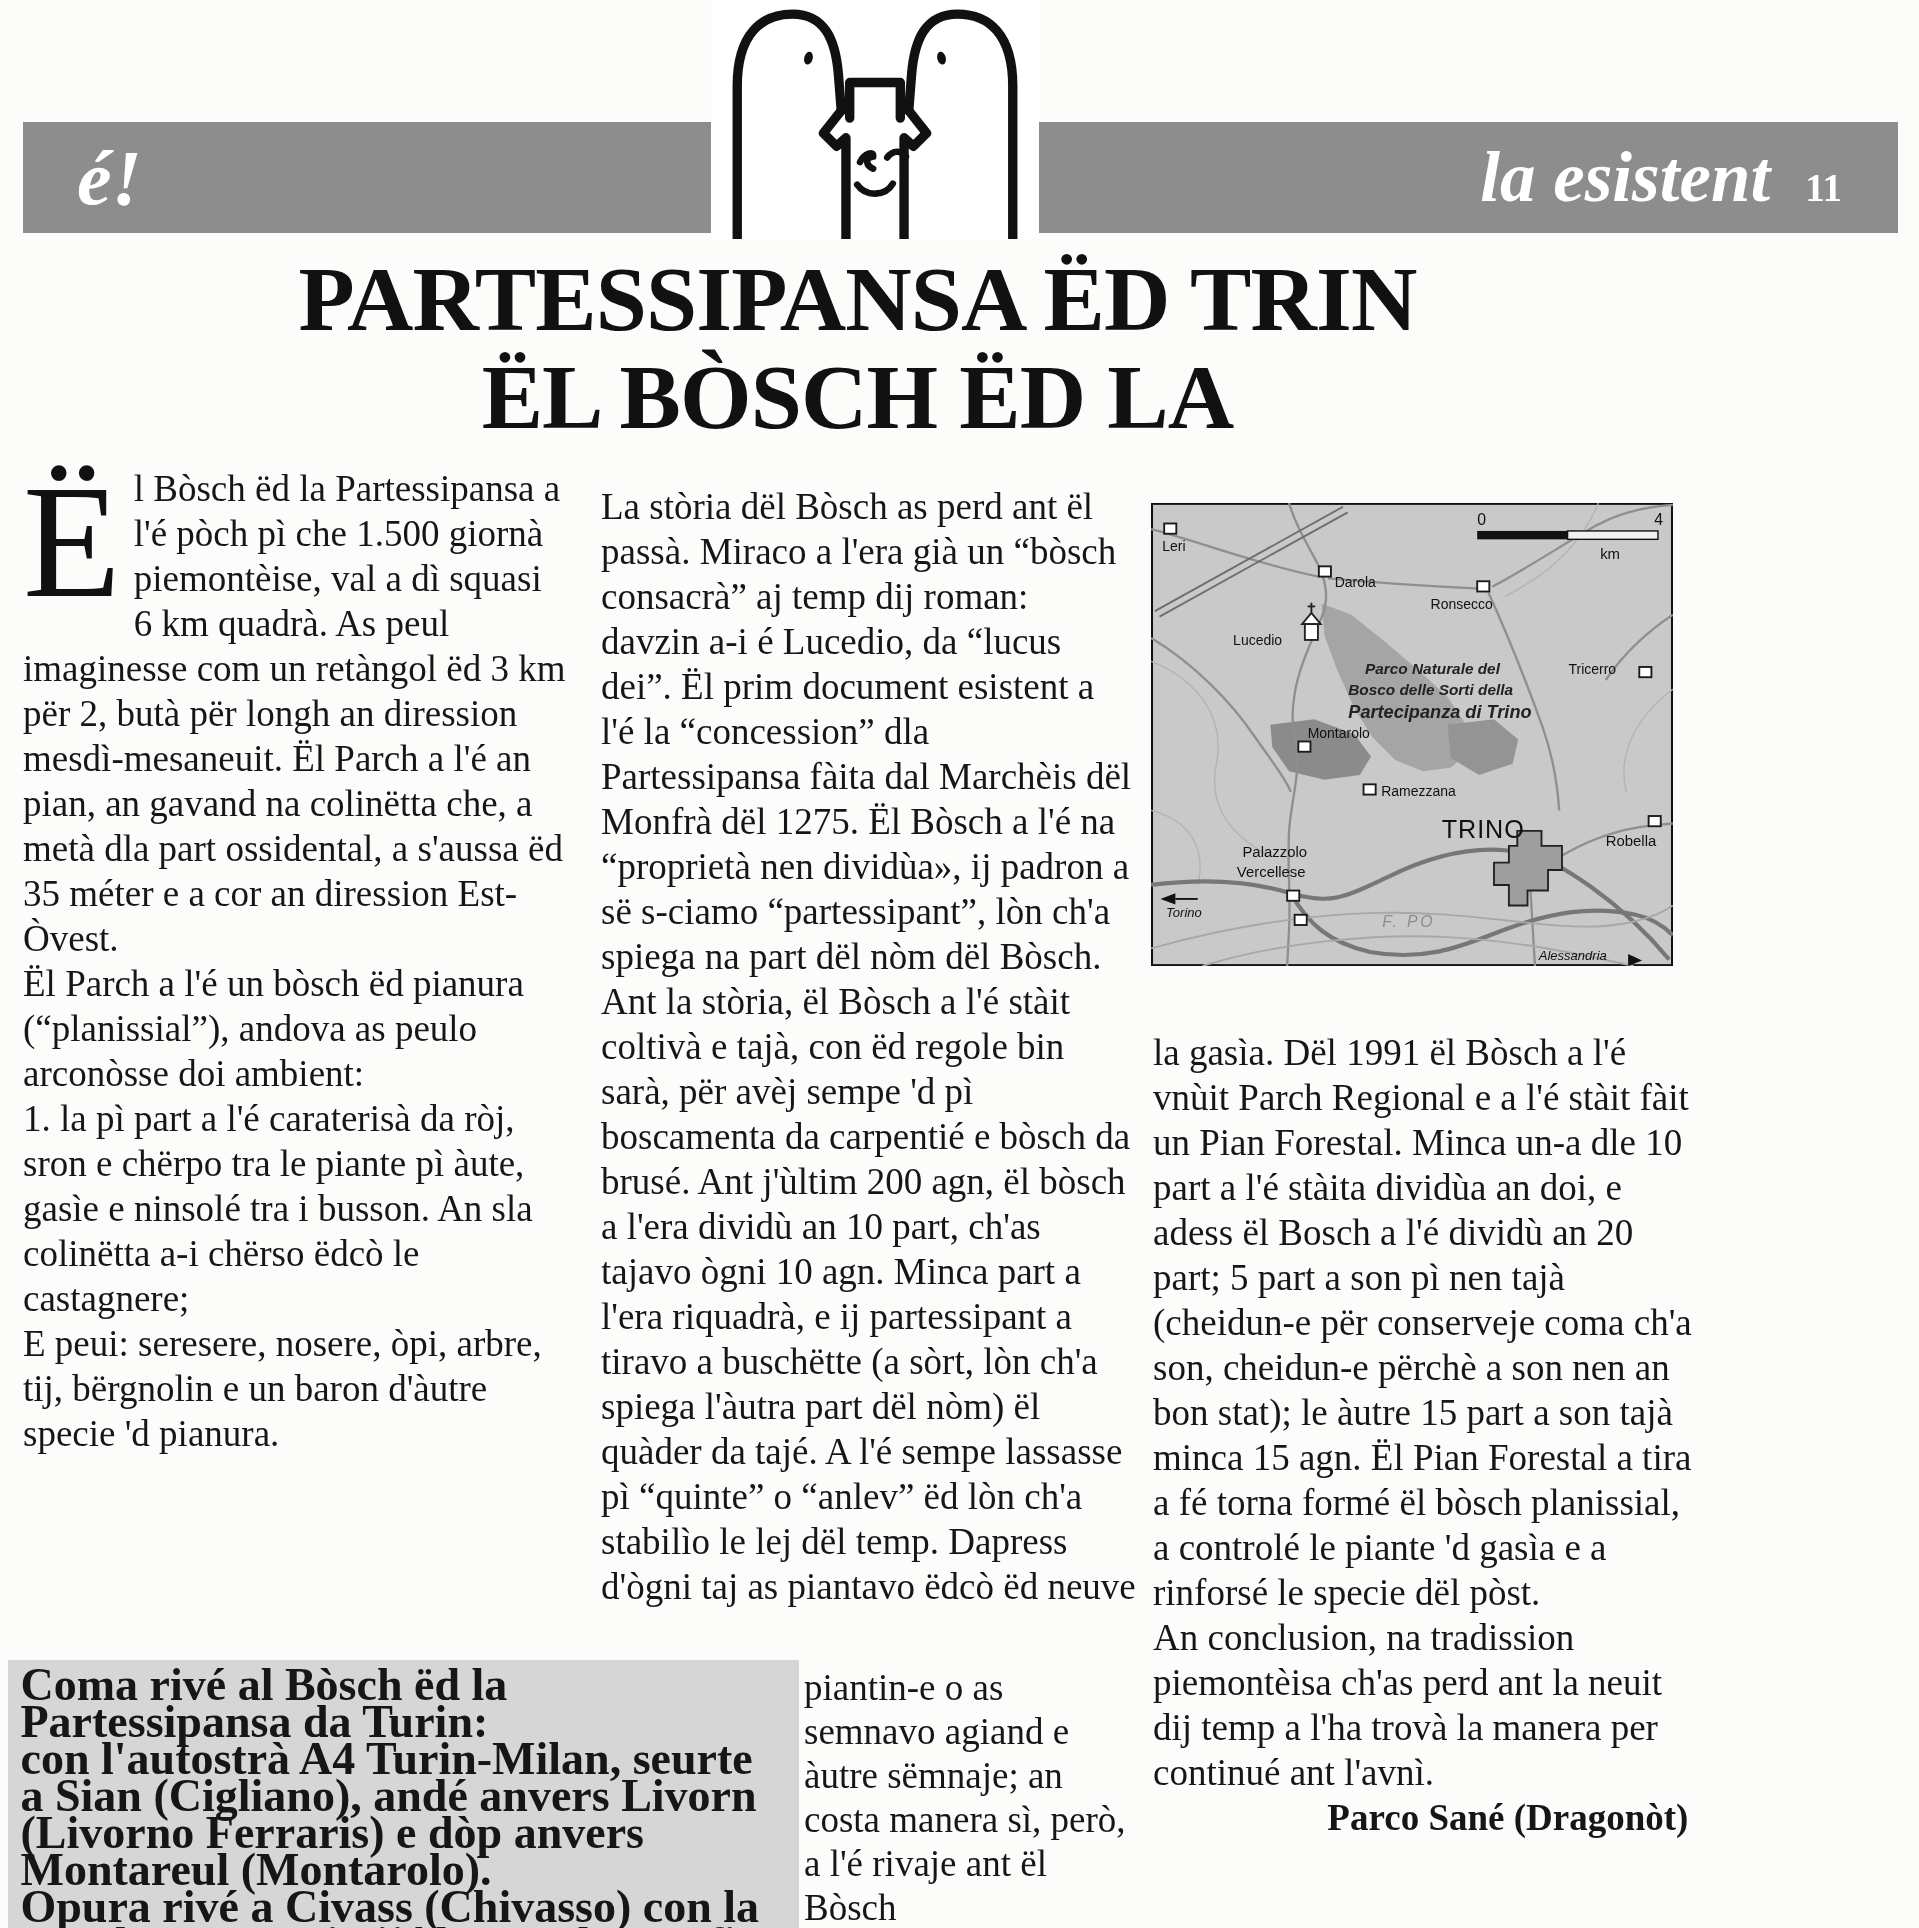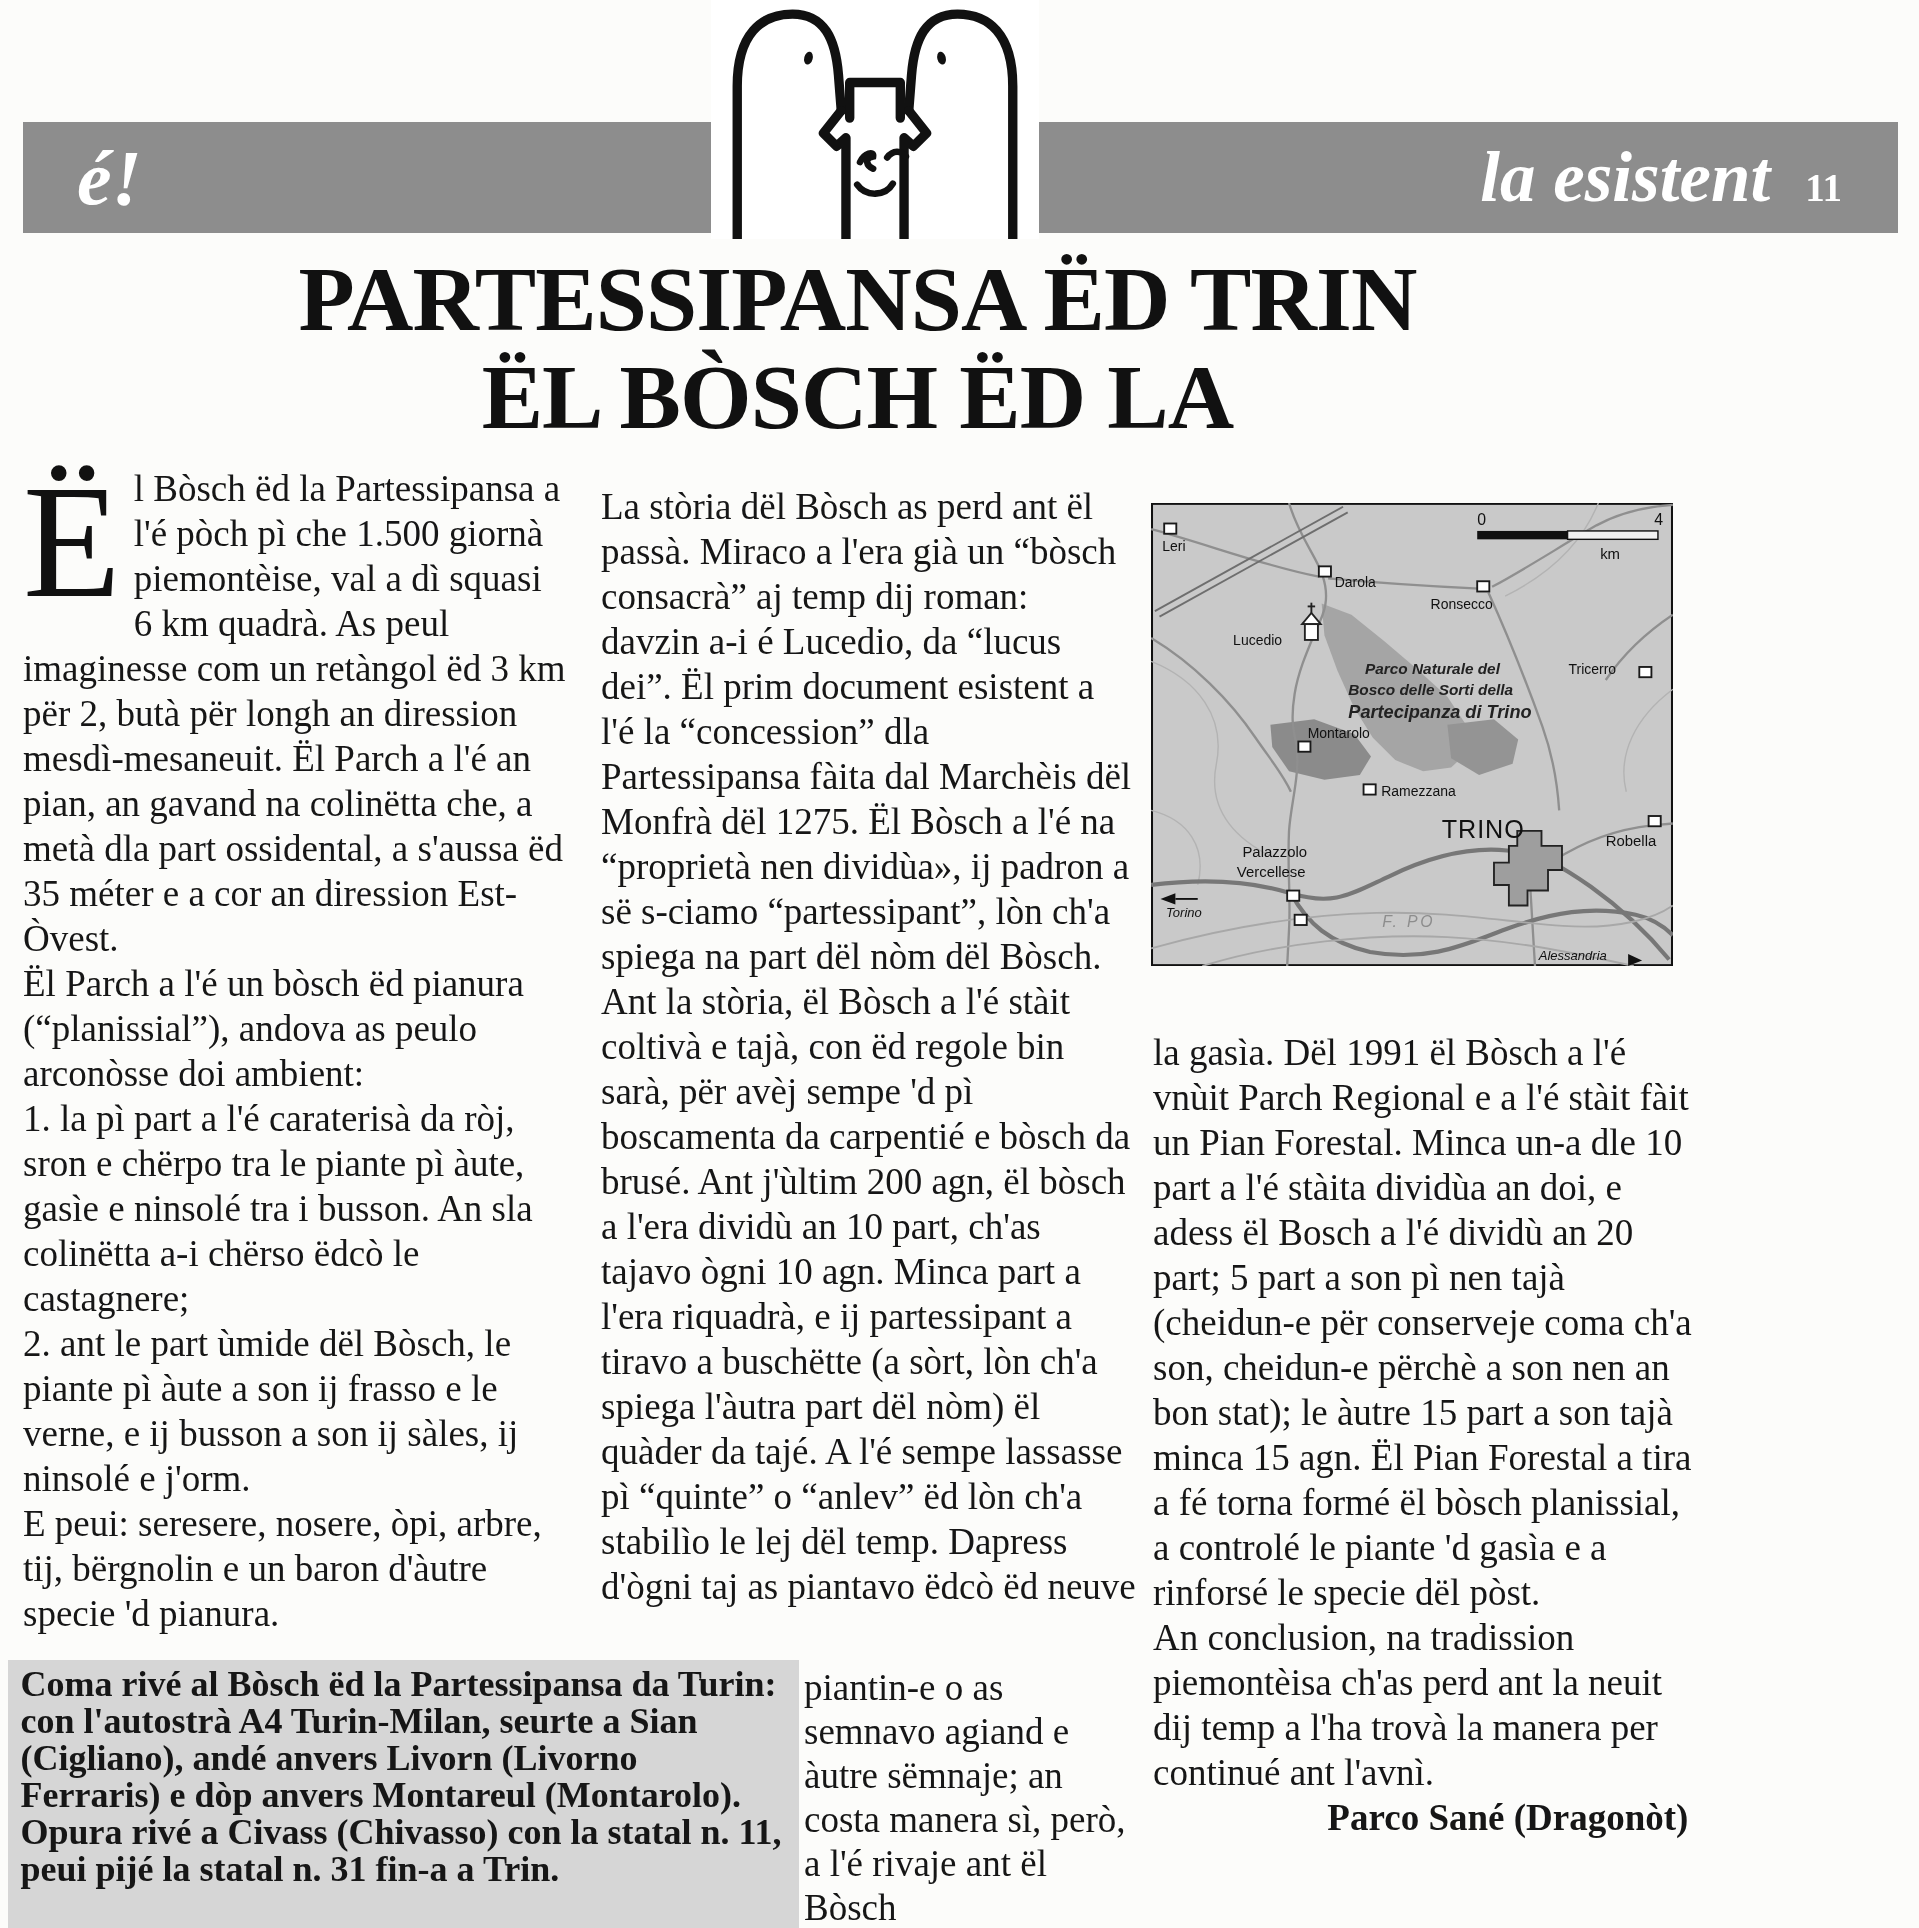--- a/index.html
+++ b/index.html
@@ -21,21 +21,21 @@
   .col{position:absolute;font-size:37px;line-height:45px;}
   .col p{margin:0;}
   .col1{left:23px;top:466px;width:543px;}
   .col2{left:601px;top:484px;width:535px;}
   .col2b{left:804px;top:1666px;width:328px;font-size:37px;line-height:44px;}
   .col3{left:1153px;top:996px;width:541px;margin-top:34px;}
   .dropcap{float:left;font-size:160px;line-height:0.72;padding:18.6px 13px 5.6px 0;color:#111;}
   .author{margin-top:43px;font-weight:bold;text-align:right;padding-right:5.6px;}
   
   .graybox{position:absolute;left:7.5px;top:1660px;width:791px;height:268px;background:#d6d6d6;
-           box-sizing:border-box;padding:5.6px 13px;font-weight:bold;font-size:36px;line-height:37px;}
+           box-sizing:border-box;padding:5.6px 13px;font-weight:bold;font-size:46px;line-height:37px;}
   .graybox p{margin:0;}
   
   .map-wrap{position:absolute;left:1151px;top:503px;width:522px;height:463px;}
   svg text{font-family:"Liberation Sans",sans-serif;}
 </style>
 </head>
 <body>
 
 <div class="page">
 
@@ -68,21 +68,20 @@
 
   <div class="title">
     <div>PARTESSIPANSA ËD TRIN</div>
     <div>ËL BÒSCH ËD LA</div>
   </div>
 
   <div class="col col1">
     <p><span class="dropcap">Ë</span><span>l Bòsch ëd la Partessipansa a l'é pòch pì che 1.500 giornà piemontèise, val a dì squasi 6 km quadrà. As peul imaginesse com un retàngol ëd 3 km për 2, butà për longh an diression mesdì-mesaneuit. Ël Parch a l'é an pian, an gavand na colinëtta che, a metà dla part ossidental, a s'aussa ëd 35 méter e a cor an diression Est-Òvest.</span></p>
     <p>Ël Parch a l'é un bòsch ëd pianura (“planissial”), andova as peulo arconòsse doi ambient:</p>
     <p>1. la pì part a l'é caraterisà da ròj, sron e chërpo tra le piante pì àute, gasìe e ninsolé tra i busson. An sla colinëtta a-i chërso ëdcò le castagnere;</p>
-    <p>2. ant le part ùmide dël Bòsch, le piante pì àute a son ij frasso e le verne, e ij busson a son ij sàles, ij ninsolé e j'orm.</p>
     <p>E peui: seresere, nosere, òpi, arbre, tij, bërgnolin e un baron d'àutre specie 'd pianura.</p>
   </div>
 
   <div class="col col2">
     <p>La stòria dël Bòsch as perd ant ël passà. Miraco a l'era già un “bòsch consacrà” aj temp dij roman: davzin a-i é Lucedio, da “lucus dei”. Ël prim document esistent a l'é la “concession” dla Partessipansa fàita dal Marchèis dël Monfrà dël 1275. Ël Bòsch a l'é na “proprietà nen dividùa», ij padron a së s-ciamo “partessipant”, lòn ch'a spiega na part dël nòm dël Bòsch. Ant la stòria, ël Bòsch a l'é stàit coltivà e tajà, con ëd regole bin sarà, për avèj sempe 'd pì boscamenta da carpentié e bòsch da brusé. Ant j'ùltim 200 agn, ël bòsch a l'era dividù an 10 part, ch'as tajavo ògni 10 agn. Minca part a l'era riquadrà, e ij partessipant a tiravo a buschëtte (a sòrt, lòn ch'a spiega l'àutra part dël nòm) ël quàder da tajé. A l'é sempe lassasse pì “quinte” o “anlev” ëd lòn ch'a stabilìo le lej dël temp. Dapress d'ògni taj as piantavo ëdcò ëd neuve</p>
   </div>
   <div class="col col2b">
     <p>piantin-e o as semnavo agiand e àutre sëmnaje; an costa manera sì, però, a l'é rivaje ant ël Bòsch</p>
   </div>
 

